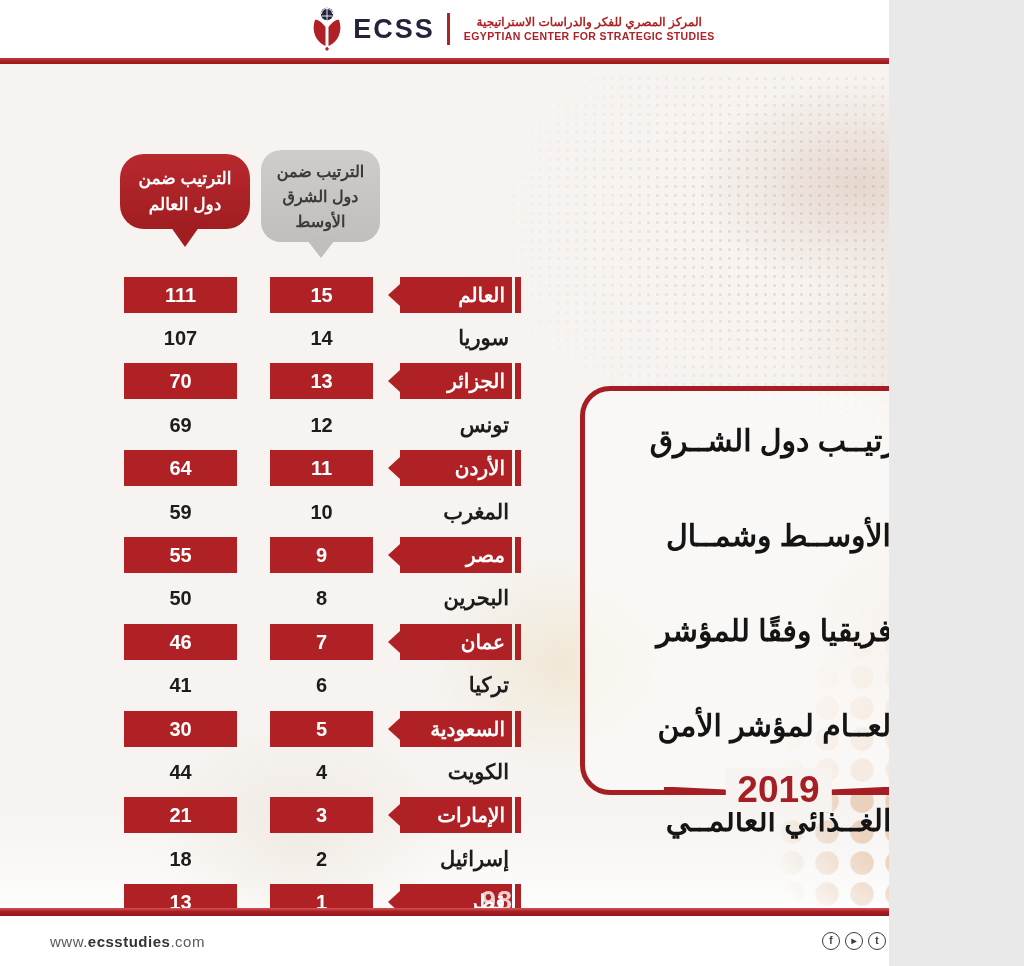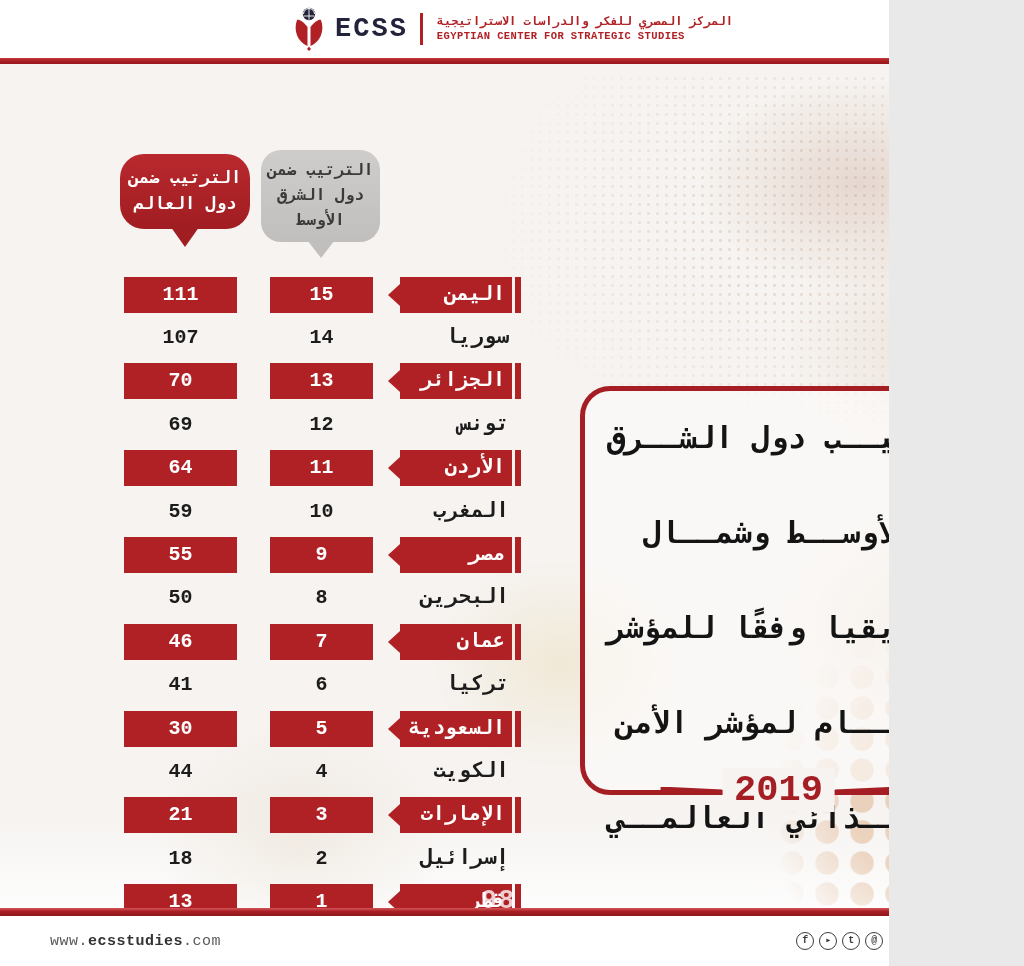--- a/index.html
+++ b/index.html
@@ -1,30 +1,30 @@
 <!DOCTYPE html>
 <html><head>
 <meta charset="utf-8">
 <style>
   * { margin:0; padding:0; box-sizing:border-box; }
   html,body { background:#e9e9e9; }
   .page {
     position:relative; width:889px; height:966px;
-    font-family:Liberation Mono, monospace;
+    font-family:Liberation Sans, sans-serif;
     background:#ffffff; overflow:hidden;
     --red:#b02125; --dkred:#8f181c;
   }
   
   .header { position:absolute; left:0; top:0; width:1024px; height:58px; background:#fff;
             display:flex; align-items:center; justify-content:center; gap:8px; }
   .logo-mark { width:36px; height:44px; flex:0 0 auto; }
   .logo-ecss { font-size:27px; font-weight:bold; color:#23233b; letter-spacing:2px; }
   .logo-div { width:3px; height:32px; background:var(--red); margin:0 6px 0 4px; }
   .logo-names { display:flex; flex-direction:column; justify-content:center; line-height:1.25; }
-  .logo-ar { color:var(--red); font-size:12px; font-weight:bold; direction:rtl; }
+  .logo-ar { color:var(--red); font-size:12px; font-weight:bold; direction:rtl;text-align:center; }
   .logo-en { color:var(--red); font-size:10.5px; font-weight:bold; letter-spacing:0.4px; }
   .topline { position:absolute; left:0; top:58px; width:1024px; height:6px;
              background:linear-gradient(to bottom,#c4383c,#a81d22 55%,#951a1e); }
   
   .content { position:absolute; left:0; top:64px; width:1024px; height:846px;
              background:linear-gradient(to bottom,#f6f3f0 0%,#f6f3f0 88%,#fdfdfd 100%); }
   .texture { position:absolute; inset:0; pointer-events:none;
     background:
       radial-gradient(ellipse 230px 150px at 860px 120px, rgba(165,105,75,0.20), transparent 70%),
       radial-gradient(ellipse 280px 190px at 980px 280px, rgba(190,140,100,0.18), transparent 70%),
@@ -146,21 +146,21 @@
 
     <div class="list">
 
       <div class="row hl">
         <div class="cell-world num">111</div>
           <div class="g1"></div>
         <div class="cell-mena num">15</div>
           <div class="g2"></div>
         <div class="cell-country">
             <div class="c-body">
-              <span class="c-label">اليمن</span>
+              <span class="c-label">العالم</span>
             </div>
             <div class="c-stripe"></div>
           </div>
       </div>
       <div class="row">
         <div class="cell-world num">107</div>
           <div class="g1"></div>
         <div class="cell-mena num">14</div>
           <div class="g2"></div>
         <div class="cell-country">

